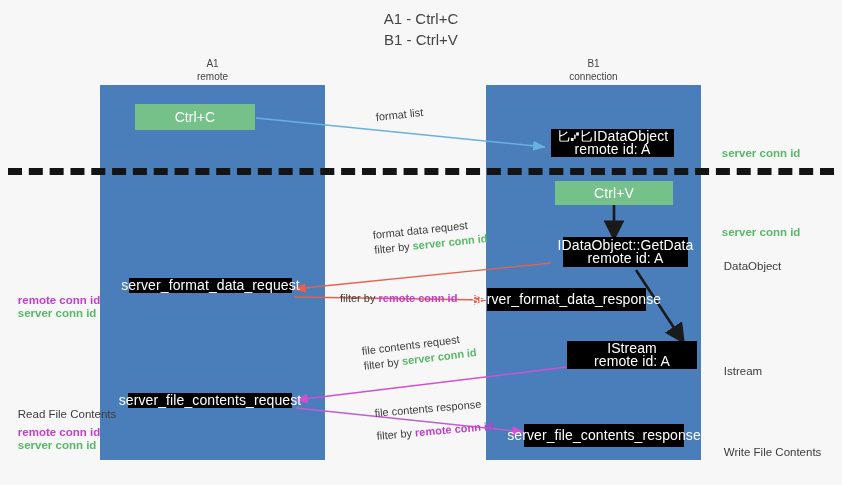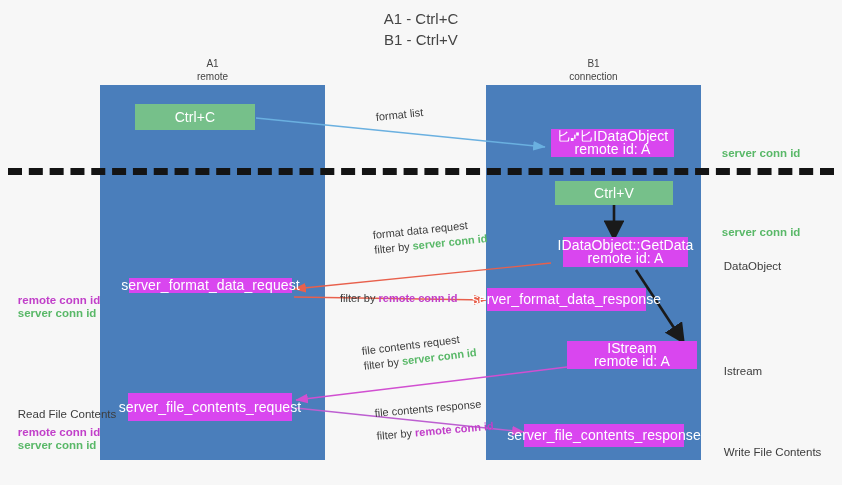--- a/index.html
+++ b/index.html
@@ -52,21 +52,21 @@
     color: #ffffff;
     font-size: 14px;
     line-height: 13px;
     display: flex;
     flex-direction: column;
     align-items: center;
     justify-content: center;
     letter-spacing: 0.1px;
   }
   .box.green { background: #76c08a; }
-  .box.orange { background: #d946ef; }
+  .box.orange { background: #000000; }
 
   .divider {
     position: absolute;
     left: 8px;
     top: 168px;
     width: 826px;
     height: 0;
     border-top: 7px dashed #141414;
   }
 
@@ -175,21 +175,21 @@
 
   <div class="box orange" id="box-format-data-response" style="left:487px; top:288px; width:159px; height:23px;">
     <span>server_format_data_response</span>
   </div>
 
   <div class="box orange" id="box-istream" style="left:567px; top:341px; width:130px; height:28px;">
     <span>IStream</span>
     <span>remote id: A</span>
   </div>
 
-  <div class="box orange" id="box-file-contents-request" style="left:128px; top:393px; width:164px; height:28px;">
+  <div class="box orange" id="box-file-contents-request" style="left:128px; top:393px; width:164px; height:15px;">
     <span>server_file_contents_request</span>
   </div>
 
   <div class="box orange" id="box-file-contents-response" style="left:524px; top:424px; width:160px; height:23px;">
     <span>server_file_contents_response</span>
   </div>
 
   <div class="divider"></div>
 
   <div class="arrow-label" style="left:375px; top:110px; transform: rotate(-6deg); transform-origin: left top;">

